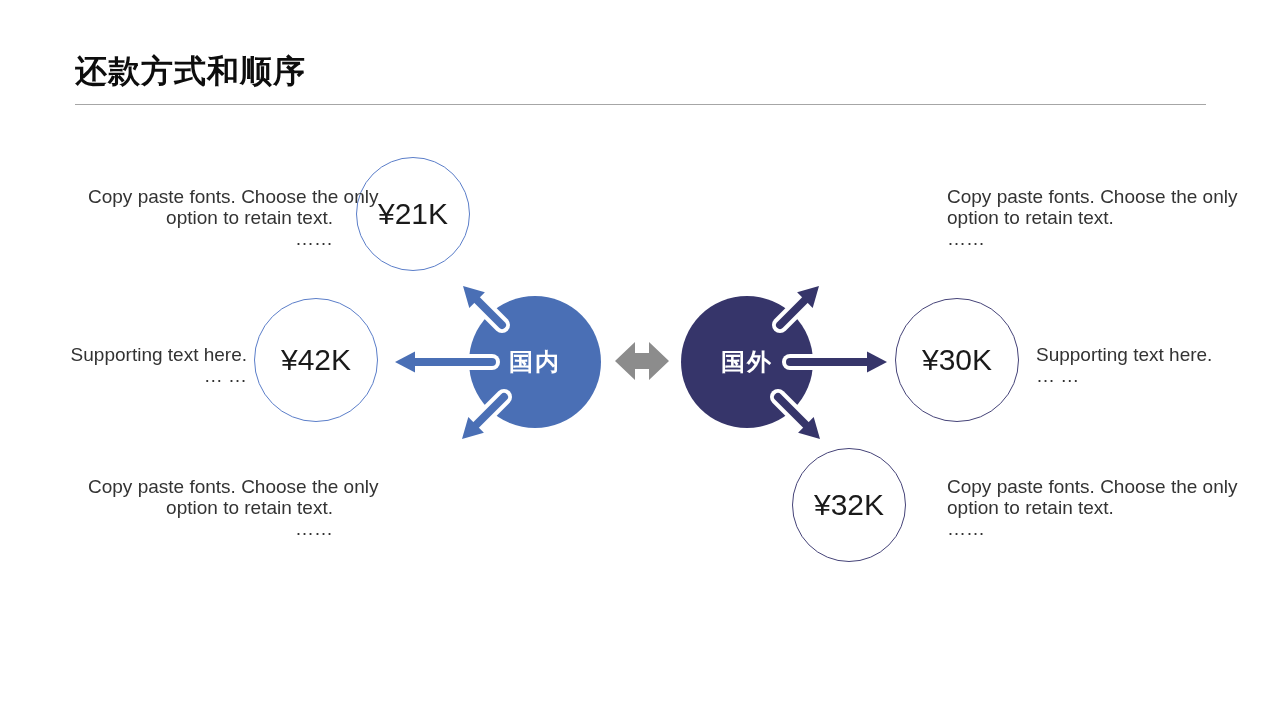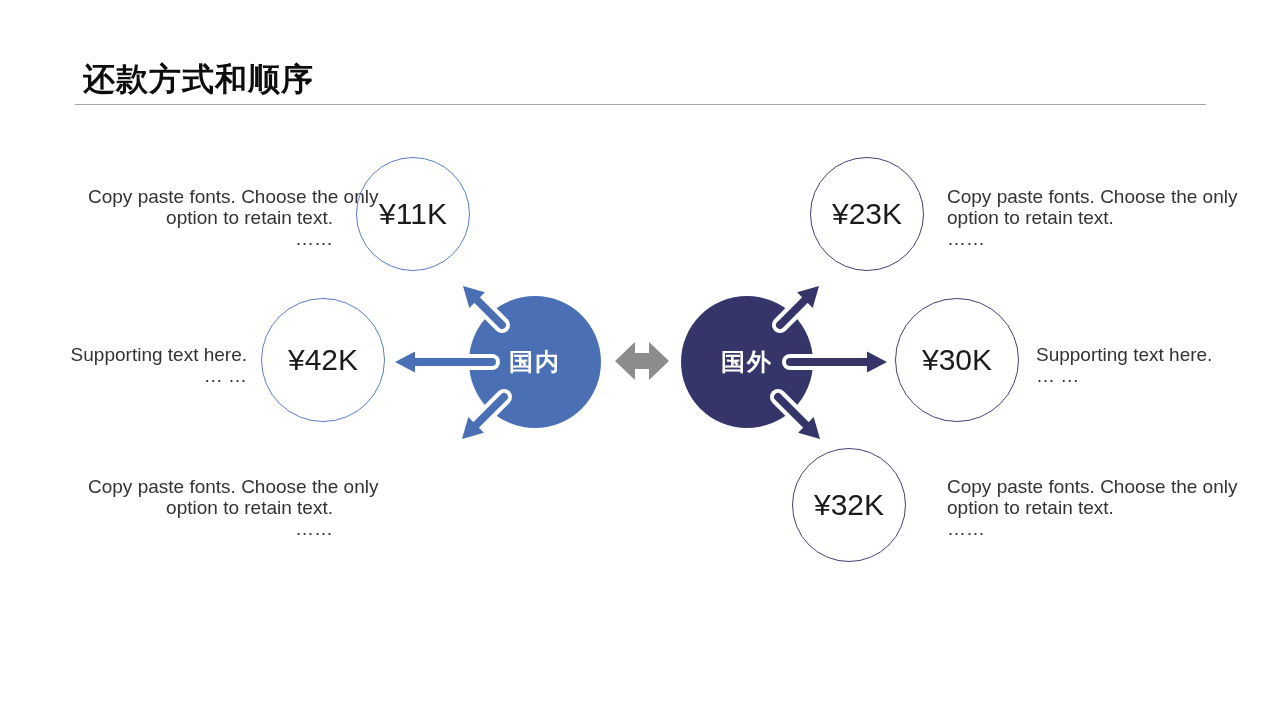--- a/index.html
+++ b/index.html
@@ -1,21 +1,21 @@
 <!DOCTYPE html>
 <html><head>
 <meta charset="utf-8">
 <style>
   html,body{margin:0;padding:0;background:#ffffff;}
   .slide{
     position:relative;width:1280px;height:720px;background:#ffffff;overflow:hidden;
     font-family:"Liberation Sans","DejaVu Sans",sans-serif;
   }
   .slide-title{
-    position:absolute;left:75px;top:50px;margin:8px;
+    position:absolute;left:75px;top:50px;margin:0;
     font-size:32px;font-weight:800;color:#0d0d0d;letter-spacing:1px;
   }
   .title-divider{
     position:absolute;left:75px;top:104px;width:1131px;height:1px;background:#a6a6a6;
   }
   .hub{
     position:absolute;width:132px;height:132px;border-radius:50%;
     display:flex;align-items:center;justify-content:center;z-index:1;
   }
   .hub-domestic{left:469px;top:296px;background:#4a6fb5;}
@@ -23,21 +23,21 @@
   .hub-label{color:#ffffff;font-size:24px;font-weight:700;letter-spacing:2px;}
   .sat{
     position:absolute;background:#ffffff;border-radius:50%;
     display:flex;align-items:center;justify-content:center;z-index:3;box-sizing:border-box;
   }
   .sat-blue{border:1.5px solid #5b7ec9;}
   .sat-navy{border:1.5px solid #454378;}
   .sat-sm{width:114px;height:114px;}
   .sat-lg{width:124px;height:124px;}
   .sat-l-top{left:356px;top:157px;}
-  .sat-l-mid{left:261px;top:298px;}
+  .sat-l-mid{left:254px;top:298px;}
   .sat-l-bot{left:356px;top:448px;}
   .sat-r-top{left:810px;top:157px;}
   .sat-r-mid{left:895px;top:298px;}
   .sat-r-bot{left:792px;top:448px;}
   .sat-value{font-size:30px;color:#1a1a1a;}
   .caption{
     position:absolute;font-size:19px;color:#333333;line-height:21px;z-index:3;
   }
   .caption div{white-space:nowrap;}
   .cap-right{text-align:right;}
@@ -98,29 +98,26 @@
     <g>
       <line x1="778" y1="397" x2="806" y2="425" stroke="#ffffff" stroke-width="16" stroke-linecap="round"></line>
       <line x1="778" y1="397" x2="806" y2="425" stroke="#36356a" stroke-width="8" stroke-linecap="round"></line>
       <polygon points="820,439 813.7,417.1 798.1,432.7" fill="#36356a"></polygon>
     </g>
 
     <polygon points="615,361 635,342 635,353 649,353 649,342 669,361 649,380 649,369 635,369 635,380" fill="#8c8c8c"></polygon>
   </svg>
 
   <div class="sat sat-sm sat-blue sat-l-top">
-    <span class="sat-value">¥11K</span>
+    <span class="sat-value">¥21K</span>
   </div>
   <div class="sat sat-lg sat-blue sat-l-mid">
     <span class="sat-value">¥42K</span>
   </div>
 
-  <div class="sat sat-sm sat-navy sat-r-top">
-    <span class="sat-value">¥23K</span>
-  </div>
   <div class="sat sat-lg sat-navy sat-r-mid">
     <span class="sat-value">¥30K</span>
   </div>
   <div class="sat sat-sm sat-navy sat-r-bot">
     <span class="sat-value">¥32K</span>
   </div>
 
   <div class="caption cap-right cap-l-top">
     <div>Copy paste fonts. Choose the only</div>
     <div>option to retain text.</div>

